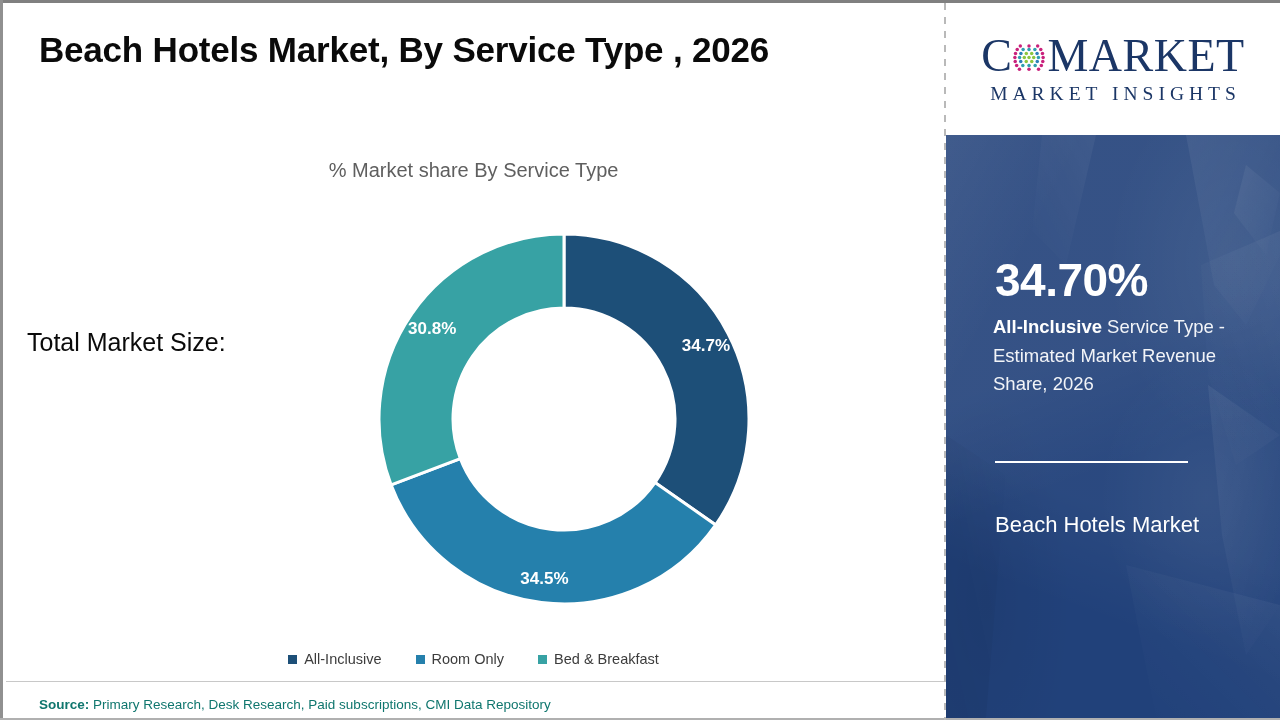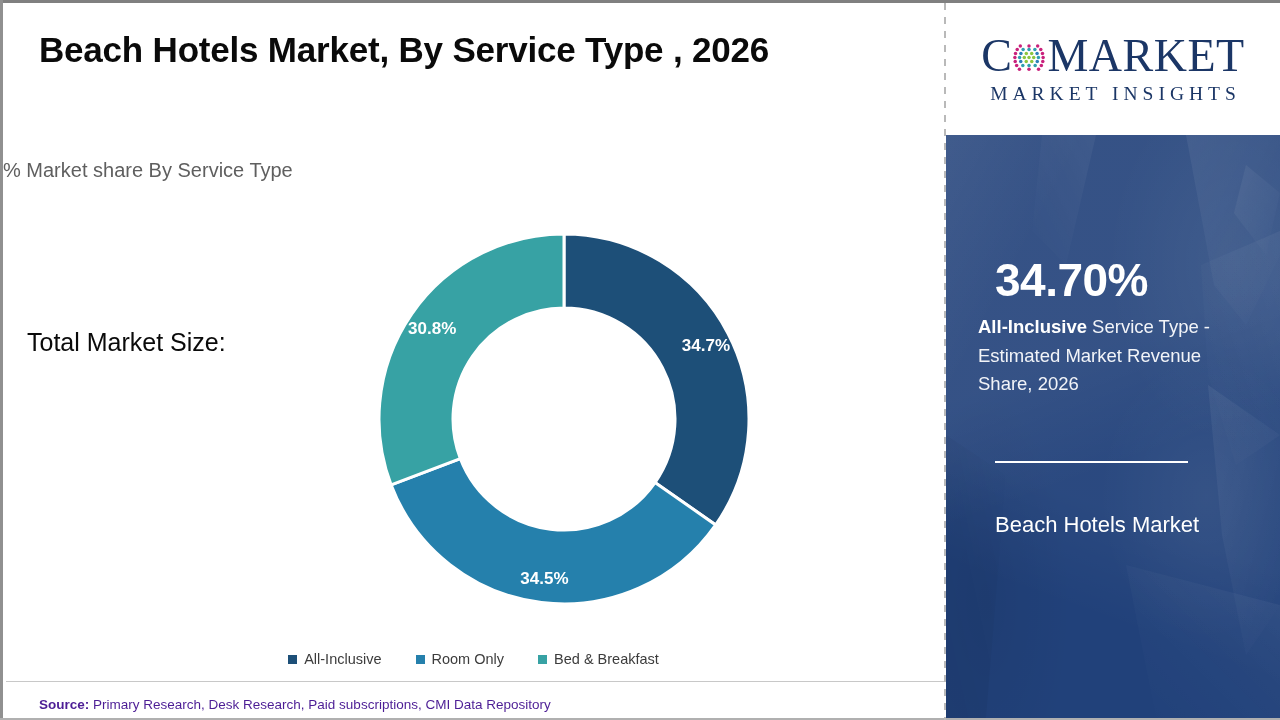--- a/index.html
+++ b/index.html
@@ -57,20 +57,21 @@
     font-weight:bold;
     color:#0a0a0a;
     letter-spacing:-0.2px;
     white-space:nowrap;
   }
 
   .chart-subtitle {
     position:absolute;
     left:0px; top:156px;
     width:941px;
+    text-align:center;
     font-size:20px;
     color:#5f5f5f;
   }
 
   .total-block {
     position:absolute;
     left:24px; top:320px;
     width:300px;
     color:#0a0a0a;
   }
@@ -128,21 +129,21 @@
   .source-rule {
     position:absolute;
     left:3px; top:678px;
     width:941px; height:1px;
     background:#c8c8c8;
   }
   .source {
     position:absolute;
     left:36px; top:694px;
     font-size:13.5px;
-    color:#4c1d95;
+    color:#0f766e;
     white-space:nowrap;
   }
   .source b { font-weight:bold; }
 
   
   .rightpanel {
     position:absolute;
     left:946px; top:3px;
     width:334px; height:715px;
     overflow:hidden;
@@ -209,21 +210,21 @@
   .panel-pct {
     position:absolute;
     left:49px; top:118px;
     font-size:46px;
     font-weight:bold;
     color:#ffffff;
     letter-spacing:-0.5px;
   }
   .panel-desc {
     position:absolute;
-    left:32px; top:178px;
+    left:47px; top:178px;
     width:266px;
     font-size:18.5px;
     line-height:28.5px;
     color:#f2f4f8;
   }
   .panel-desc b { font-weight:bold; color:#ffffff; }
 
   .panel-divider {
     position:absolute;
     left:49px; top:326px;

